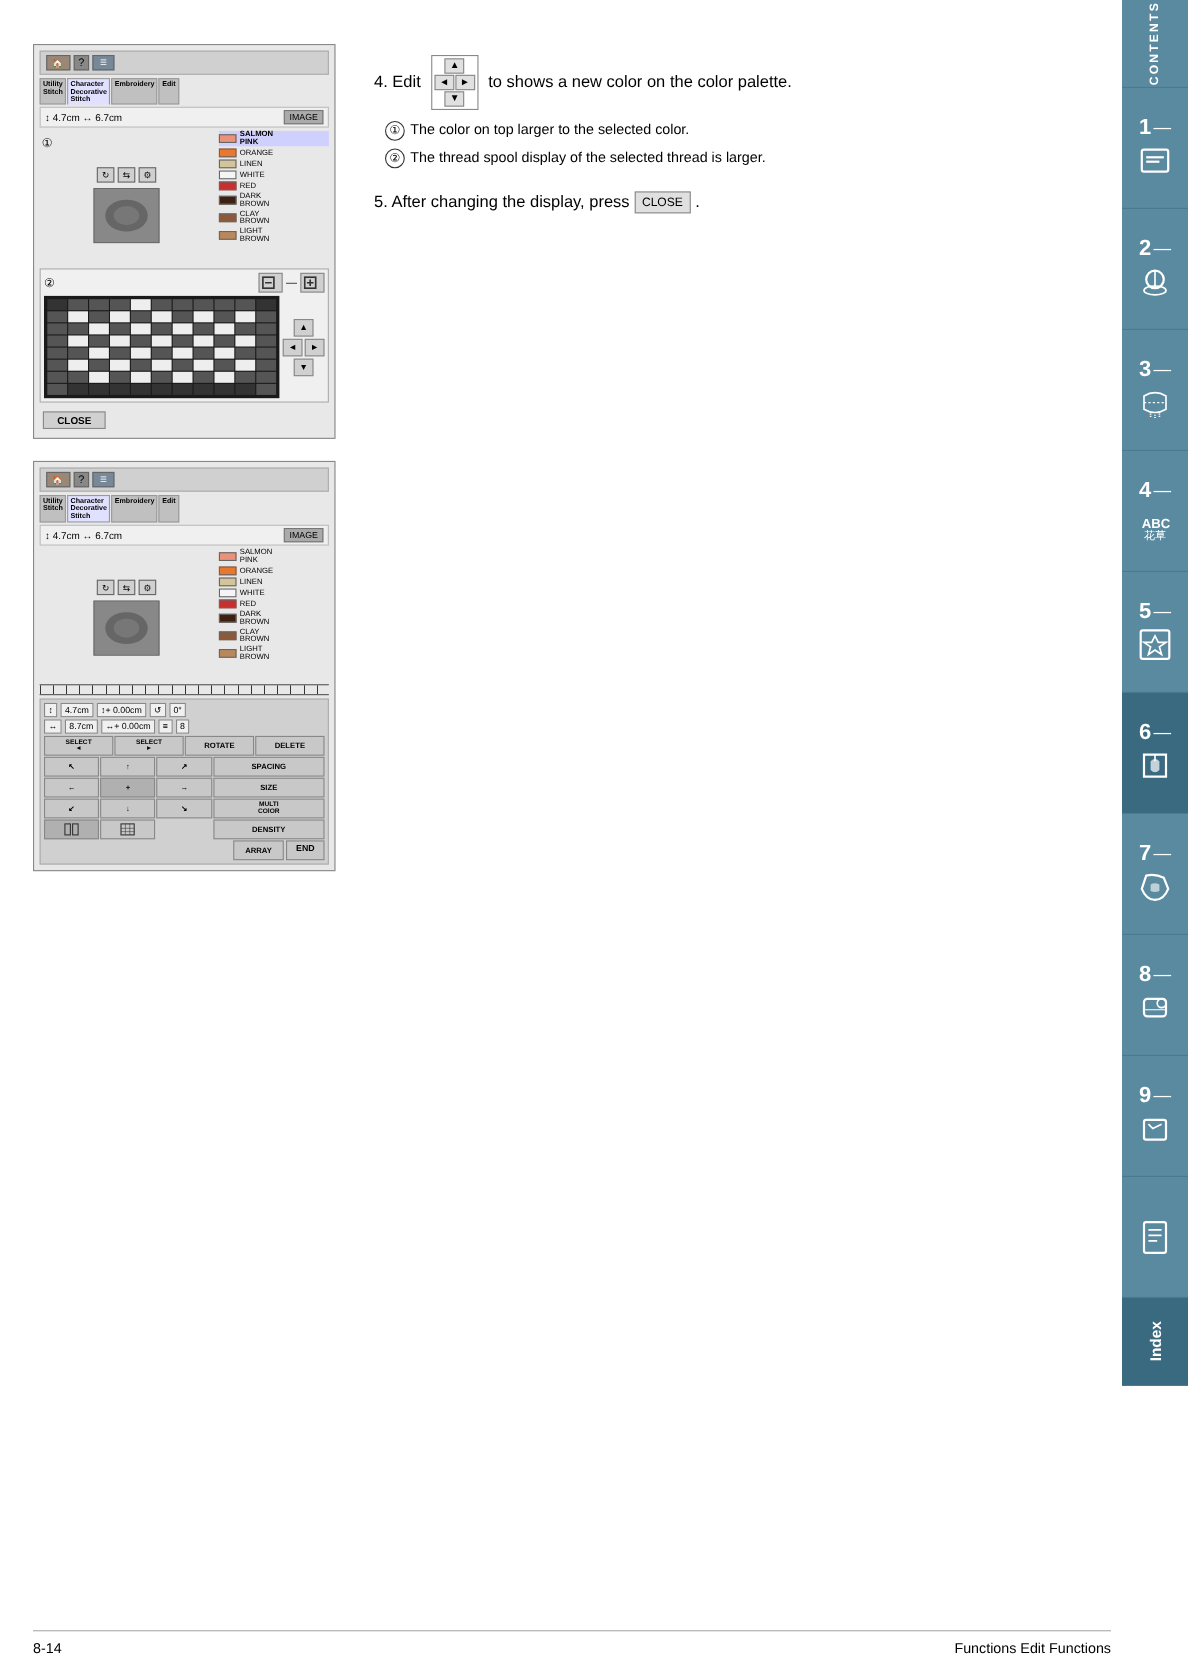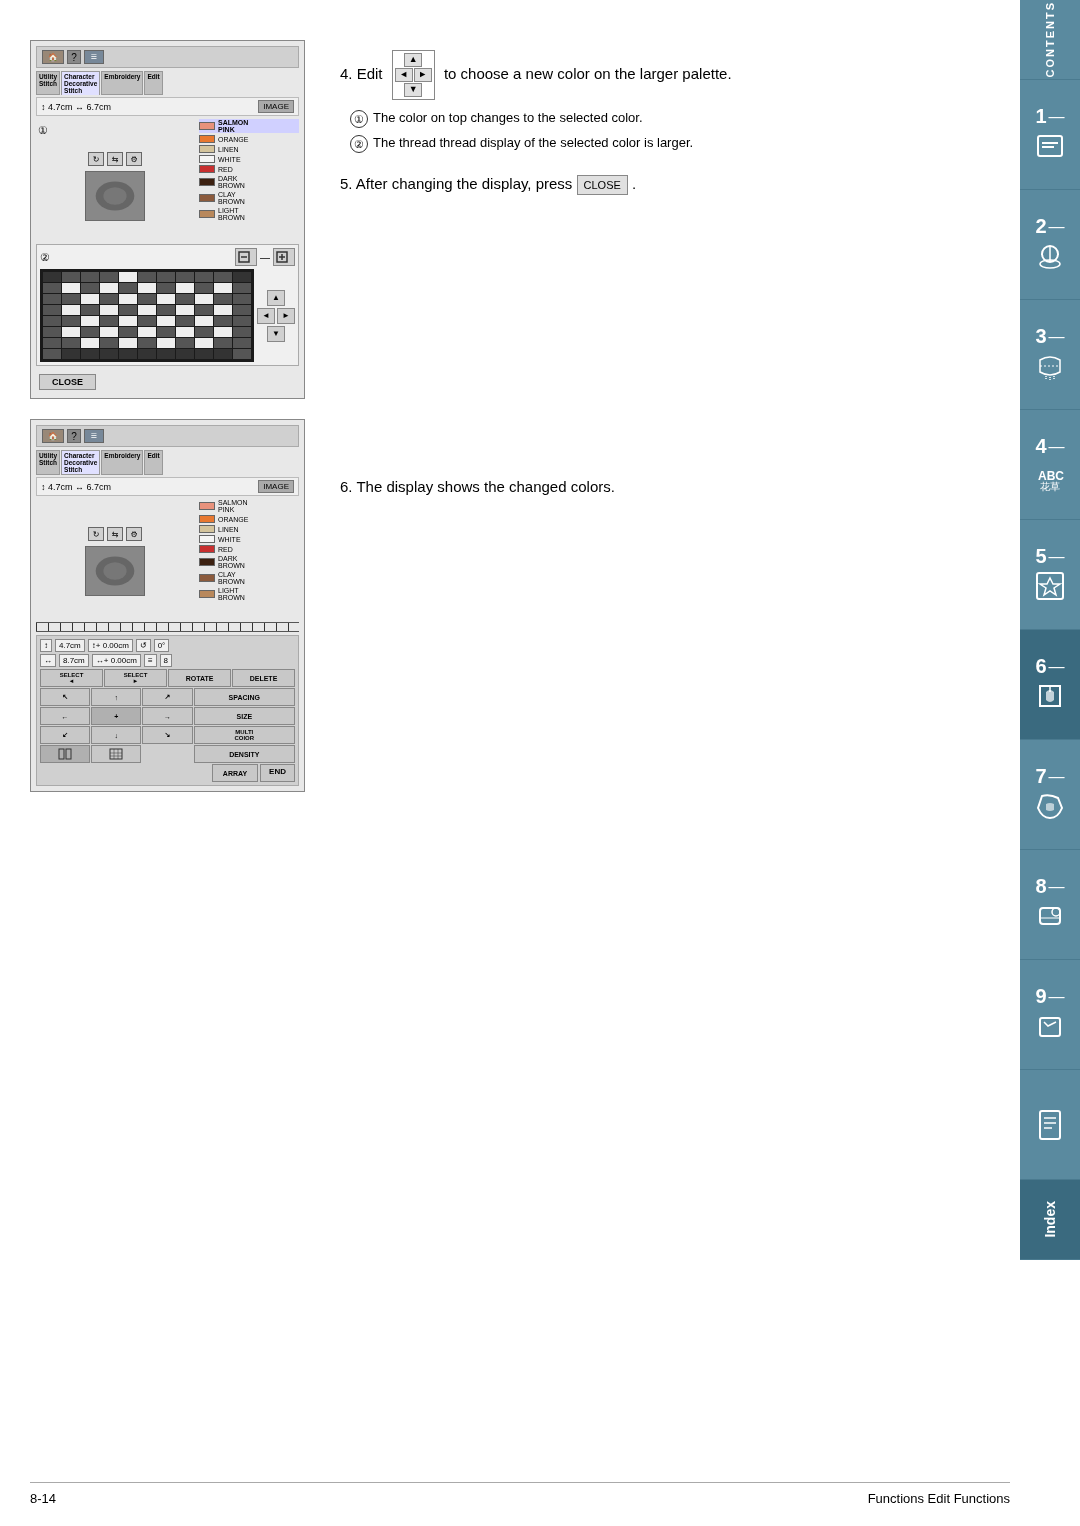--- a/index.html
+++ b/index.html
@@ -913,49 +913,43 @@
           <span>Edit</span>
           
           <span style="display:inline-flex; flex-direction:column; align-items:center; gap:1px; vertical-align:middle; margin:0 5px; border:1px solid #888; padding:2px;">
             <span style="width:18px; height:14px; background:#e0e0e0; border:1px solid #888; display:flex; align-items:center; justify-content:center; font-size:9px;">▲</span>
             <span style="display:flex; gap:1px;">
               <span style="width:18px; height:14px; background:#e0e0e0; border:1px solid #888; display:flex; align-items:center; justify-content:center; font-size:9px;">◄</span>
               <span style="width:18px; height:14px; background:#e0e0e0; border:1px solid #888; display:flex; align-items:center; justify-content:center; font-size:9px;">►</span>
             </span>
             <span style="width:18px; height:14px; background:#e0e0e0; border:1px solid #888; display:flex; align-items:center; justify-content:center; font-size:9px;">▼</span>
           </span>
-          <span>to choose a new color on the larger palette.</span>
+          <span>to shows a new color on the color palette.</span>
         </div>
         <div class="step-note">
           <span class="circle-num">①</span>
-          <span>The color on top changes to the selected color.</span>
+          <span>The color on top larger to the selected color.</span>
         </div>
         <div class="step-note" style="margin-top:5px;">
           <span class="circle-num">②</span>
-          <span>The thread thread display of the selected color is larger.</span>
+          <span>The thread spool display of the selected thread is larger.</span>
         </div>
       </div>
 
       <div class="step-item" style="margin-top:20px;">
         <div class="step-text">
           <span>5.</span>
           <span>After changing the display, press</span>
           <span class="inline-btn">
             <span>CLOSE</span>
           </span>
           <span>.</span>
         </div>
       </div>
 
-      <div class="step-item" style="margin-top: 280px;">
-        <div class="step-text">
-          <span>6.</span>
-          <span>The display shows the changed colors.</span>
-        </div>
-      </div>
     </div>
   </div>
 </div>
 
 <div class="page-footer">
   <span>8-14</span>
   <span>Functions Edit Functions</span>
 </div>
 
 </body></html>

